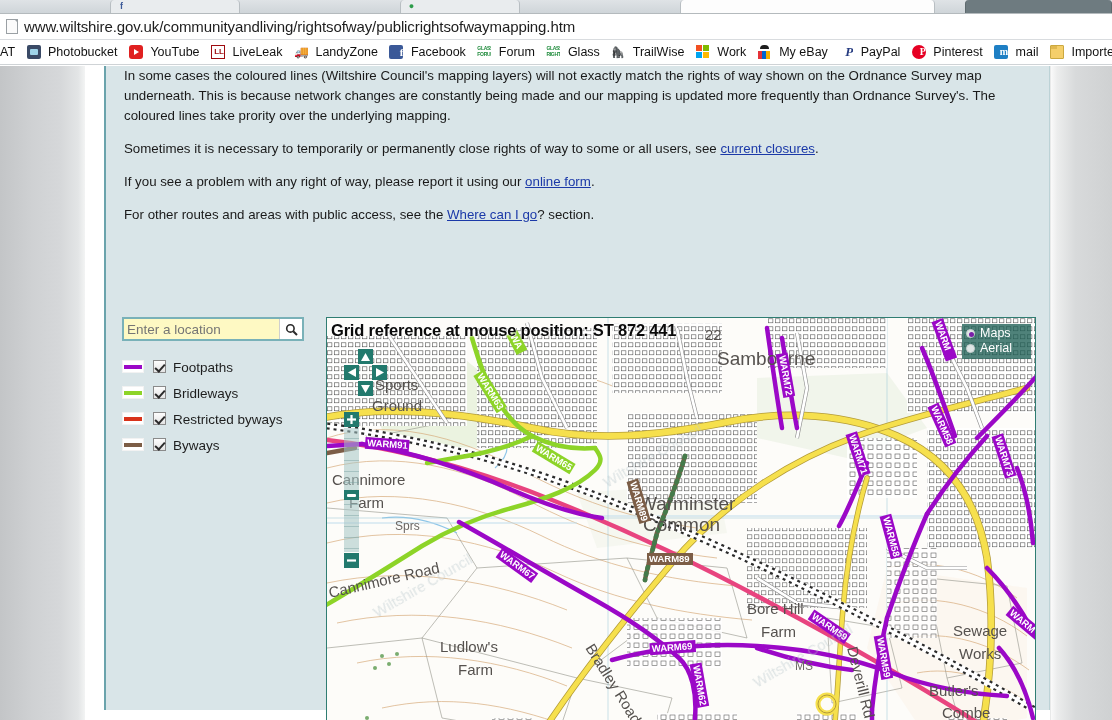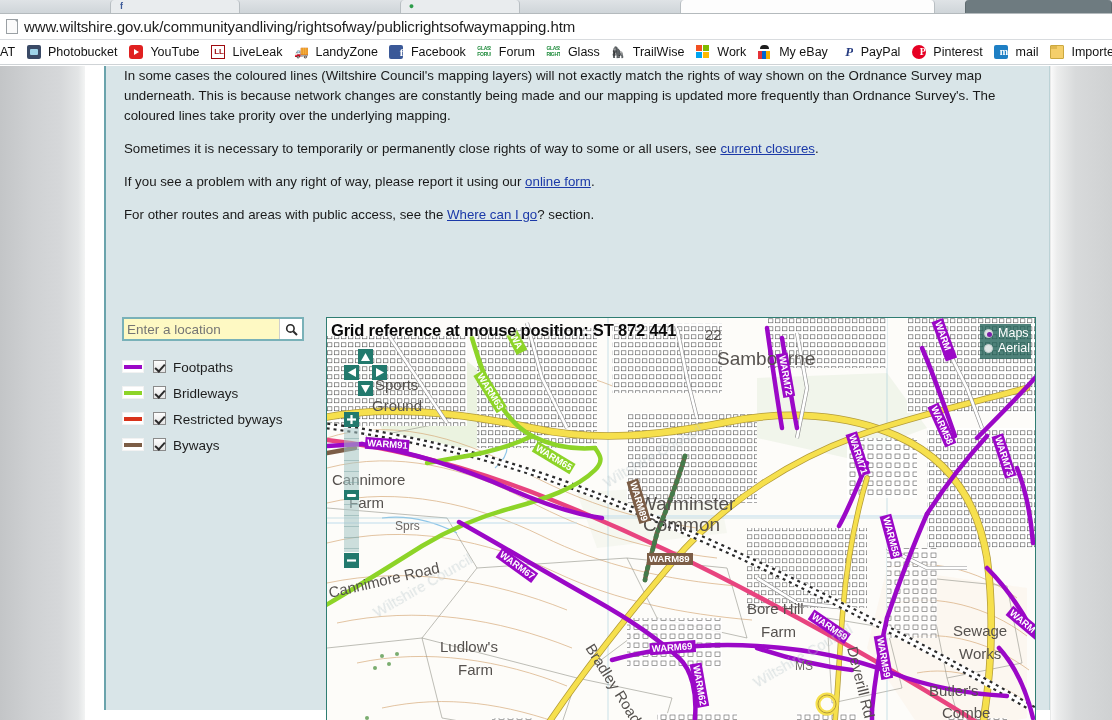--- a/index.html
+++ b/index.html
@@ -262,21 +262,21 @@
     background: #22796d;
     display: flex; align-items: center; justify-content: center;
     cursor: grab;
   }
   #zoom-handle i { display:block; width: 9px; height: 3px; background:#fff; border-radius:1px;}
 
   
   #layer-switcher {
     position: absolute; right: 4px; top: 6px;
     background: rgba(30,95,85,0.78);
-    padding: 2px 1px 3px 4px;
+    padding: 2px 19px 3px 4px;
     z-index: 28;
     color: #ffffff;
     font-size: 12.5px;
     line-height: 15px;
   }
   .layer-opt { display: flex; align-items: center; cursor: pointer; white-space: nowrap; }
   .radio {
     width: 9px; height: 9px; border-radius: 50%;
     background: #dfe6e6; border: 1px solid #c6cfcf;
     margin-right: 5px; flex: 0 0 auto; position: relative;

